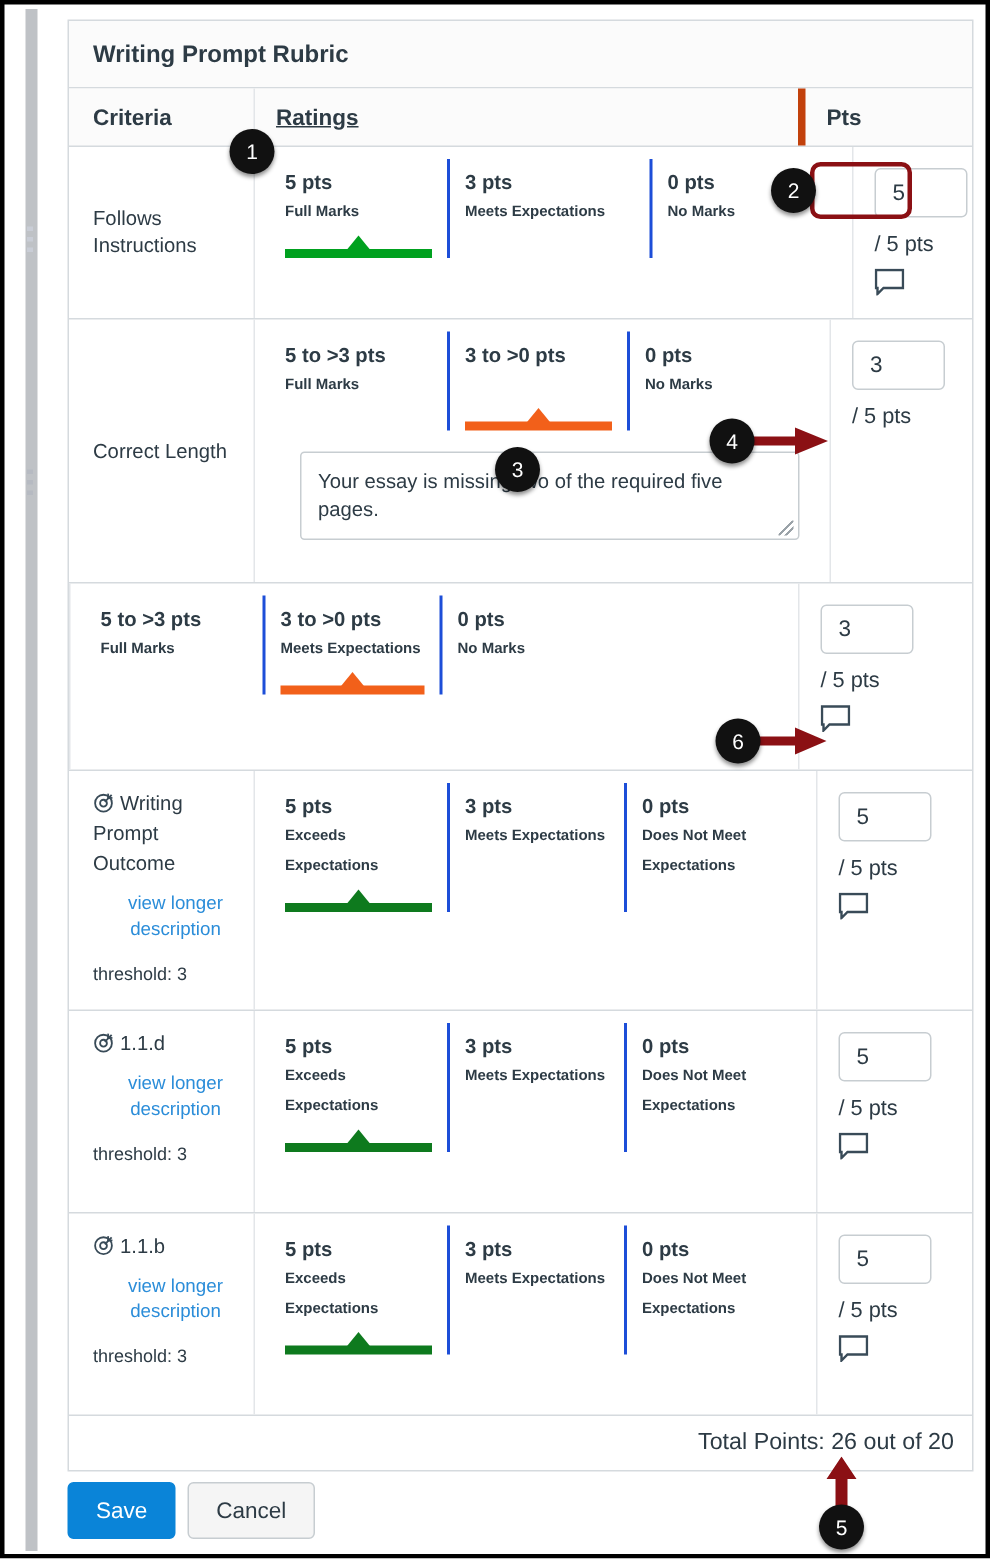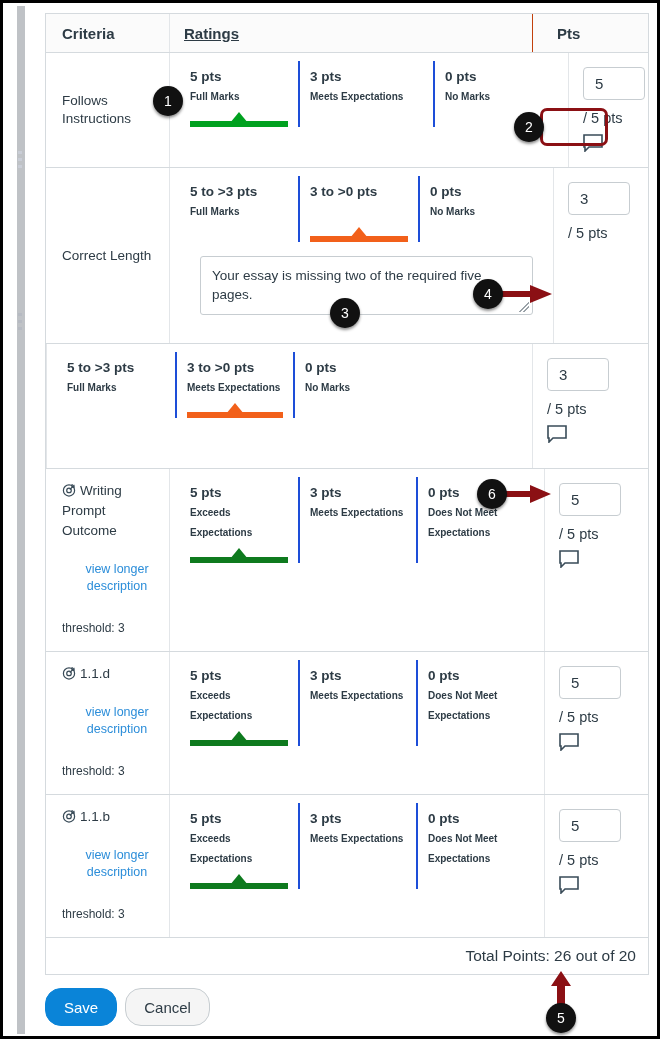--- a/index.html
+++ b/index.html
@@ -47,29 +47,29 @@
     border-bottom: 1px solid #d5dade;
   }
   .rubric-head {
     display: flex; height: 39px; align-items: center;
     background: #fbfbfb;
     border-bottom: 1px solid #d5dade;
     font-size: 15px; font-weight: bold; color: #2D3B45;
   }
   .col-criteria { width: 123px; padding-left: 16px; flex: none; }
   .col-ratings  { flex: 1; padding-left: 14px; border-left: 1px solid #e3e6e9; height: 100%; display:flex; align-items:center;text-decoration:underline;}
-  .col-pts      { width: 116px; flex: none; padding-left: 24px; border-left: 1px solid #c2410c; height: 100%; display:flex; align-items:center;text-align:right;}
+  .col-pts      { width: 116px; flex: none; padding-left: 14px; border-left: 5px solid #c2410c; height: 100%; display:flex; align-items:center;text-align:right;}
 
   .rubric-row { display: flex; border-bottom: 1px solid #d5dade; }
   .cell-criteria {
     width: 123px; flex: none; padding: 14px 10px 14px 16px;
     font-size: 13.5px; color: #2D3B45; line-height: 18px;
     display: flex; flex-direction: column; justify-content: center;
   }
-  .cell-criteria.outcome { justify-content: flex-start; padding-top: 12px; gap: 12px; }
+  .cell-criteria.outcome { justify-content: flex-start; padding-top: 12px; }
   .cell-ratings {
     flex: 1; border-left: 1px solid #e3e6e9;
     padding: 8px 10px 8px 10px;
     display: flex; flex-direction: column;
   }
   .cell-pts {
     width: 116px; flex: none; border-left: 1px solid #e3e6e9;
     padding: 14px 10px 10px 14px;
     display: flex; flex-direction: column; align-items: flex-start;
   }
@@ -131,21 +131,21 @@
   
   #total-row {
     height: 36px; display: flex; align-items: center; justify-content: flex-end;
     padding-right: 12px; font-size: 15.5px; color: #2D3B45;
   }
 
   
   #button-bar { position: absolute; left: 42px; top: 985px; display: flex; }
   .btn {
     font-size: 15px; font-family: "Liberation Sans", sans-serif;
-    border-radius: 16px; cursor: pointer; height: 38px; padding: 0 18px;
+    border-radius: 4px; cursor: pointer; height: 38px; padding: 0 18px;
   }
   #save-button { background: #0A84D8; color: #fff; border: 1px solid #0A84D8; }
   #cancel-button { background: #f5f5f5; color: #2D3B45; border: 1px solid #c7cdd1; margin-left: 8px; }
 
   
   .badge {
     position: absolute; width: 30px; height: 30px; border-radius: 50%;
     background: #111; color: #fff; font-size: 14px;
     display: flex; align-items: center; justify-content: center;
     box-shadow: 0 2px 3px rgba(0,0,0,.45);
@@ -172,20 +172,21 @@
       <span></span>
   </div>
   <div class="rail-dots" id="rail-dots-b">
     <span></span>
       <span></span>
       <span></span>
   </div>
 
   <div id="rubric-card">
 
+    <div id="rubric-title">Writing Prompt Rubric</div>
 
     <div class="rubric-head">
       <div class="col-criteria">Criteria</div>
       <div class="col-ratings">Ratings</div>
       <div class="col-pts">Pts</div>
     </div>
 
     <div id="rows-container">
         <div class="rubric-row" style="min-height: 115px;">
           <div class="cell-criteria">

